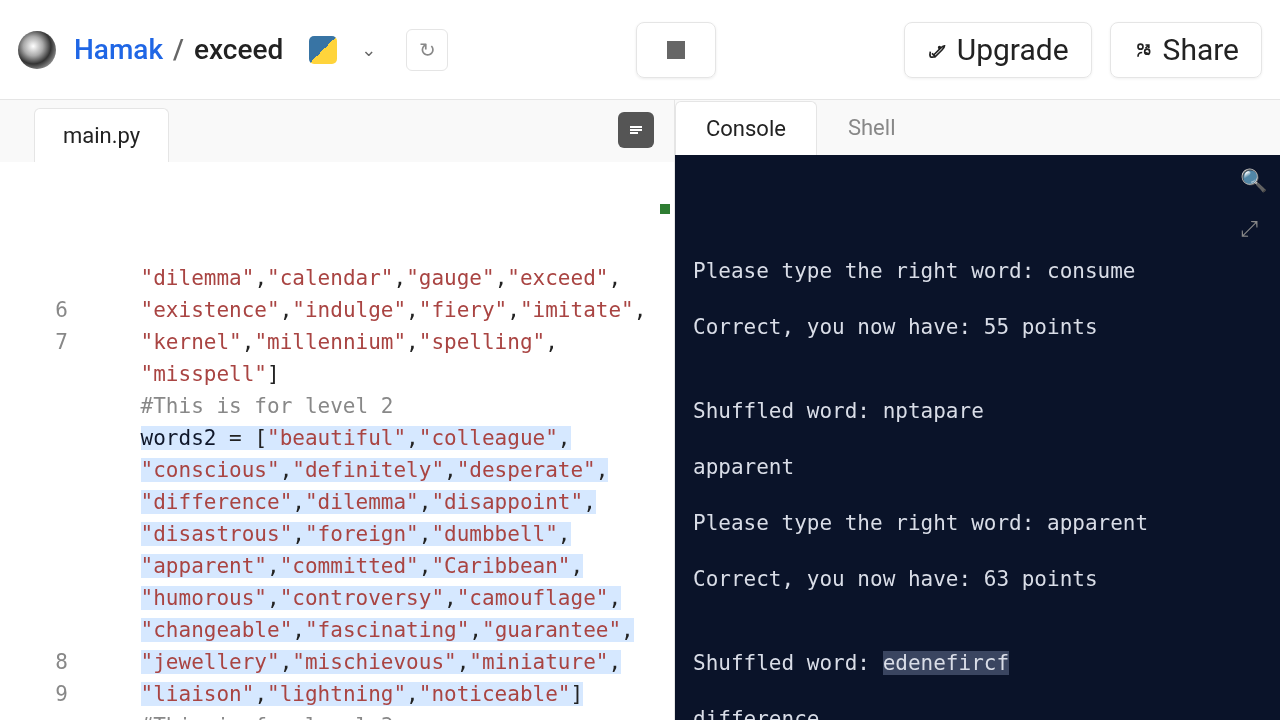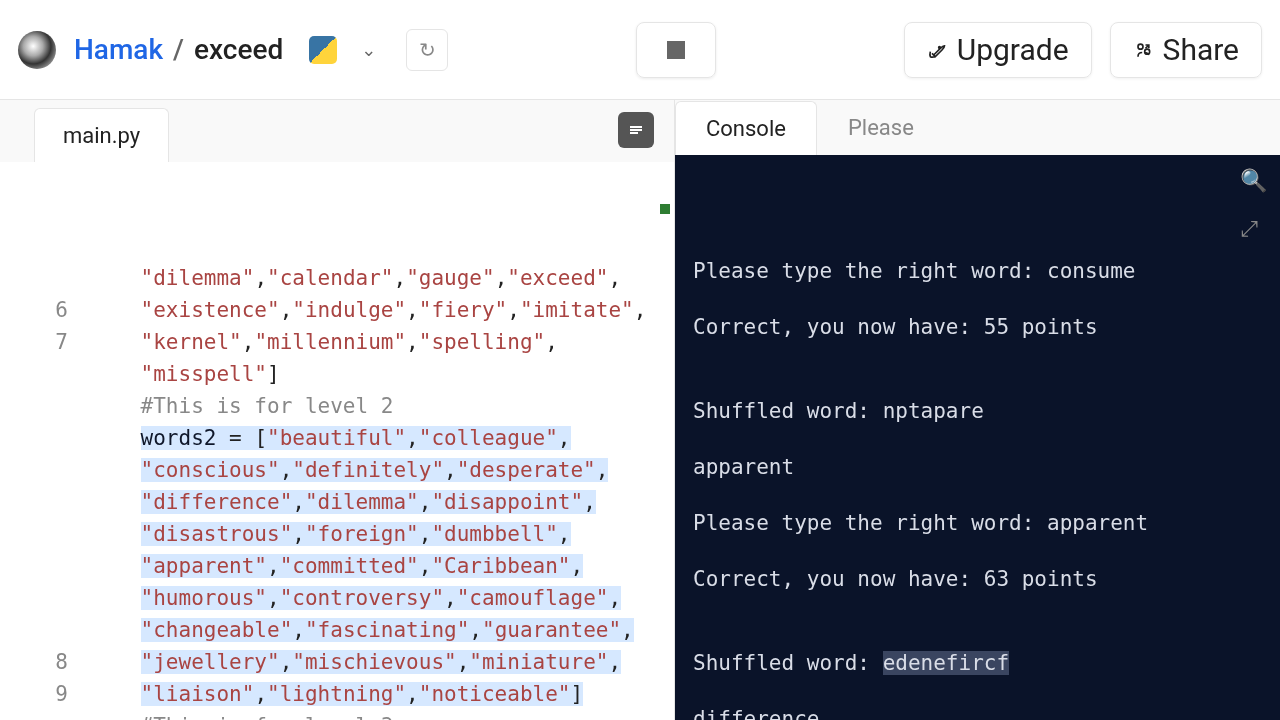--- a/index.html
+++ b/index.html
@@ -111,21 +111,21 @@
           <div>&nbsp;</div>
         </div>
       <div class="code" id="code">
         <div class="mark"></div>
       <div>    <span class="s">"dilemma"</span><span class="op">,</span><span class="s">"calendar"</span><span class="op">,</span><span class="s">"gauge"</span><span class="op">,</span><span class="s">"exceed"</span><span class="op">,</span></div><div>    <span class="s">"existence"</span><span class="op">,</span><span class="s">"indulge"</span><span class="op">,</span><span class="s">"fiery"</span><span class="op">,</span><span class="s">"imitate"</span><span class="op">,</span></div><div>    <span class="s">"kernel"</span><span class="op">,</span><span class="s">"millennium"</span><span class="op">,</span><span class="s">"spelling"</span><span class="op">,</span></div><div>    <span class="s">"misspell"</span><span class="op">]</span></div><div>    <span class="c">#This is for level 2</span></div><div>    <span class="sel"><span class="nm">words2 </span><span class="op">= [</span><span class="s">"beautiful"</span><span class="op">,</span><span class="s">"colleague"</span><span class="op">,</span></span></div><div>    <span class="sel"><span class="s">"conscious"</span><span class="op">,</span><span class="s">"definitely"</span><span class="op">,</span><span class="s">"desperate"</span><span class="op">,</span></span></div><div>    <span class="sel"><span class="s">"difference"</span><span class="op">,</span><span class="s">"dilemma"</span><span class="op">,</span><span class="s">"disappoint"</span><span class="op">,</span></span></div><div>    <span class="sel"><span class="s">"disastrous"</span><span class="op">,</span><span class="s">"foreign"</span><span class="op">,</span><span class="s">"dumbbell"</span><span class="op">,</span></span></div><div>    <span class="sel"><span class="s">"apparent"</span><span class="op">,</span><span class="s">"committed"</span><span class="op">,</span><span class="s">"Caribbean"</span><span class="op">,</span></span></div><div>    <span class="sel"><span class="s">"humorous"</span><span class="op">,</span><span class="s">"controversy"</span><span class="op">,</span><span class="s">"camouflage"</span><span class="op">,</span></span></div><div>    <span class="sel"><span class="s">"changeable"</span><span class="op">,</span><span class="s">"fascinating"</span><span class="op">,</span><span class="s">"guarantee"</span><span class="op">,</span></span></div><div>    <span class="sel"><span class="s">"jewellery"</span><span class="op">,</span><span class="s">"mischievous"</span><span class="op">,</span><span class="s">"miniature"</span><span class="op">,</span></span></div><div>    <span class="sel"><span class="s">"liaison"</span><span class="op">,</span><span class="s">"lightning"</span><span class="op">,</span><span class="s">"noticeable"</span><span class="op">]</span></span></div><div>    <span class="c">#This is for level 3</span></div></div>
     </div>
   </div>
   <div class="right">
     <div class="tabs-r">
       <div class="tab-r active">Console</div>
-      <div class="tab-r">Please</div>
+      <div class="tab-r">Shell</div>
     </div>
     <div class="console" id="console">
       <div class="cicons">
         <span>🔍</span>
         <span>⤢</span>
       </div>
     <div>Please type the right word: consume</div><div>&nbsp;</div><div>Correct, you now have: 55 points</div><div>&nbsp;</div><div>&nbsp;</div><div>Shuffled word: nptapare</div><div>&nbsp;</div><div>apparent</div><div>&nbsp;</div><div>Please type the right word: apparent</div><div>&nbsp;</div><div>Correct, you now have: 63 points</div><div>&nbsp;</div><div>&nbsp;</div><div>Shuffled word: <span class="hl">edenefircf</span></div><div>&nbsp;</div><div>difference</div></div>
   </div>
 </div>
 

